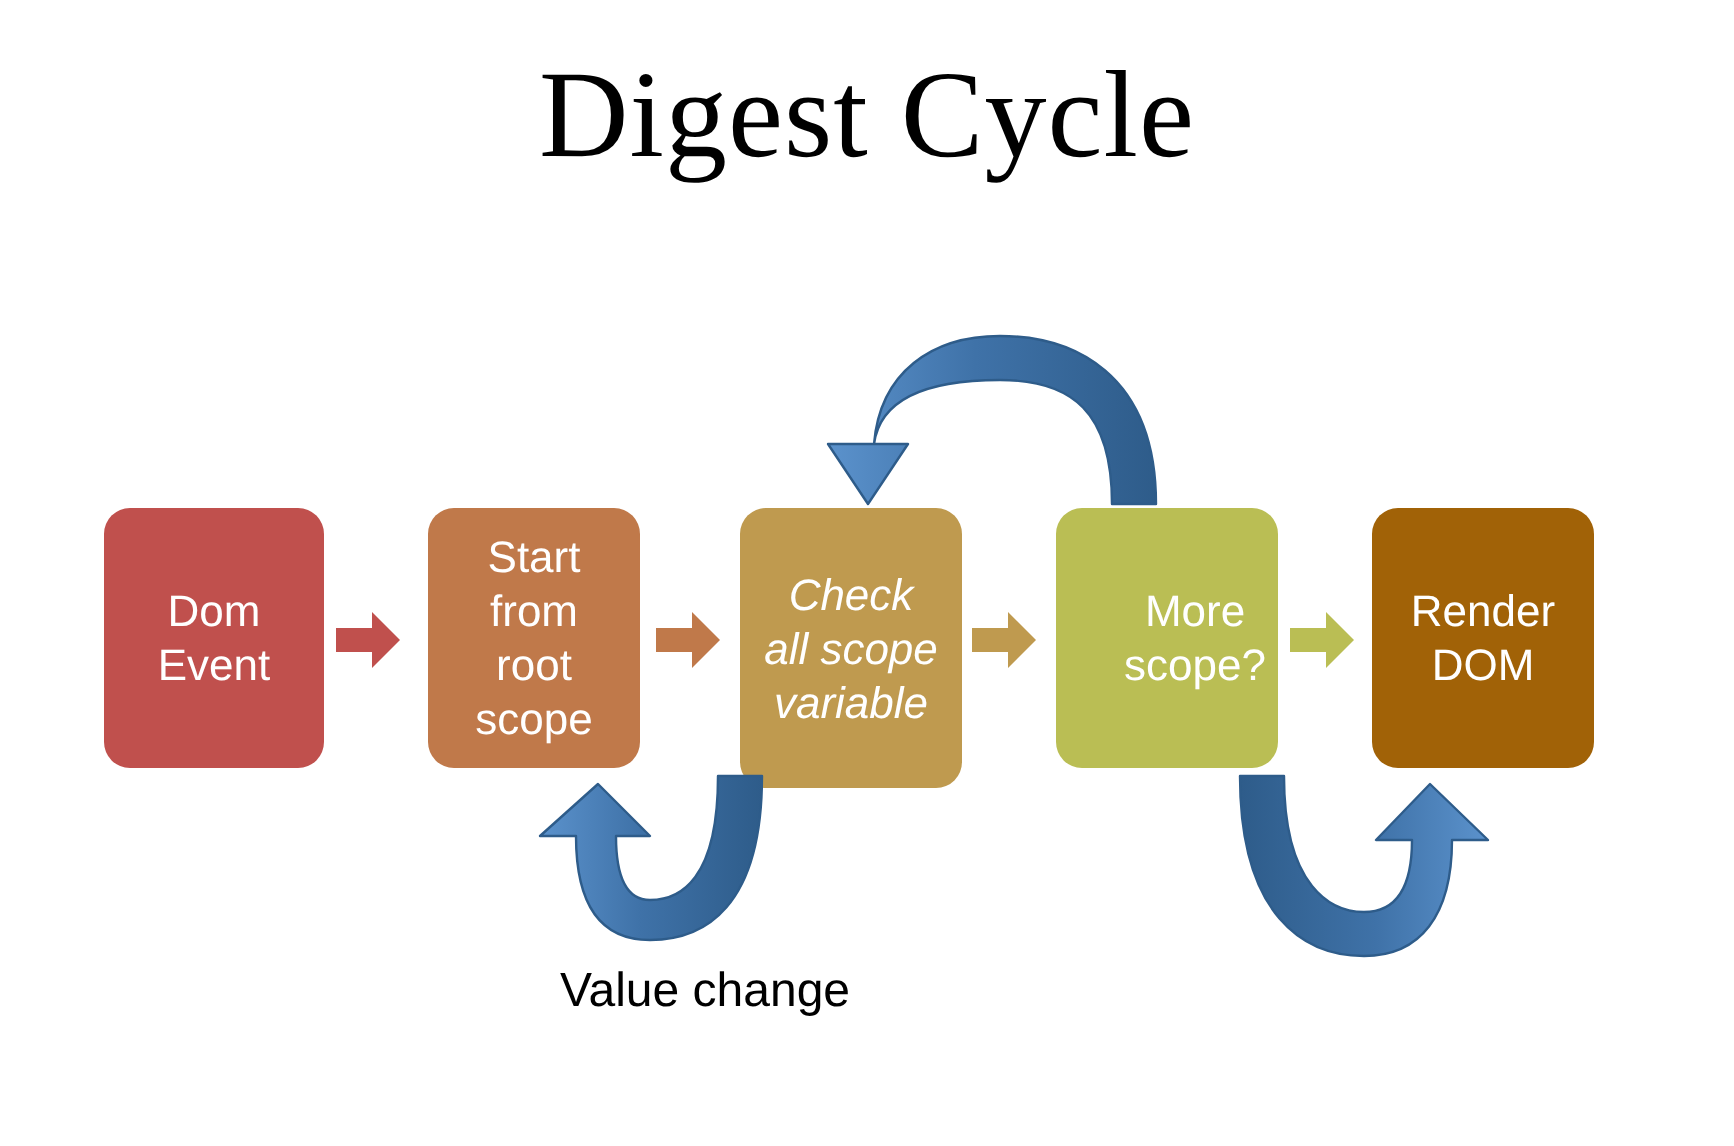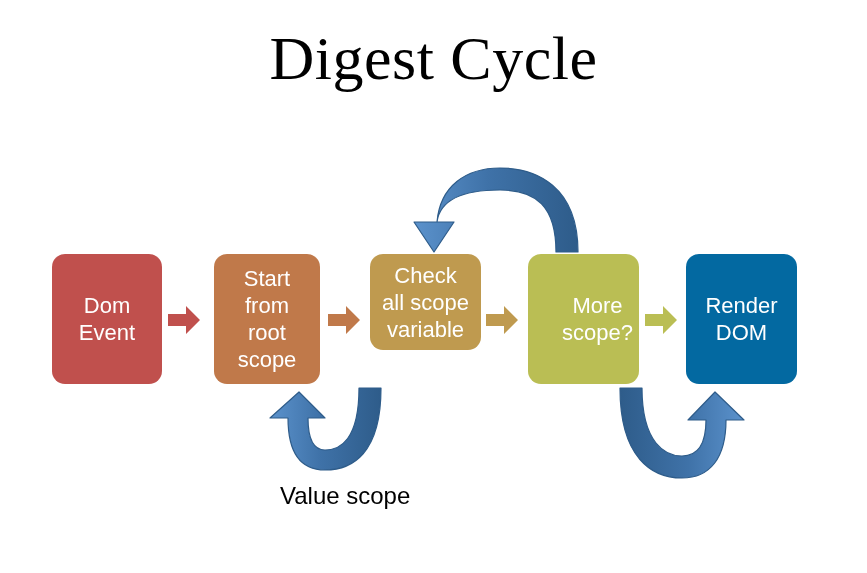--- a/index.html
+++ b/index.html
@@ -75,32 +75,32 @@
 Event</span>
   </div>
 
   <div class="node" style="left:214px; top:254px; width:106px; height:130px; background:#C0794A;">
     <span>Start
 from
 root
 scope</span>
   </div>
 
-  <div class="node" style="left:370px; top:254px; width:111px; height:96px; background:#BF9A4F;">
+  <div class="node" style="left:370px; top:254px; width:111px; height:140px; background:#BF9A4F;font-style:italic;">
     <span>Check
 all scope
 variable</span>
   </div>
 
   <div class="node" style="left:528px; top:254px; width:111px; height:130px; background:#BABE54;justify-content:flex-end;">
     <span>More
 scope?</span>
   </div>
 
-  <div class="node" style="left:686px; top:254px; width:111px; height:130px; background:#0369a1;">
+  <div class="node" style="left:686px; top:254px; width:111px; height:130px; background:#a16207;">
     <span>Render
 DOM</span>
   </div>
 
   <svg class="conn-arrow" style="left:168px; top:305px;" width="32" height="30" viewBox="0 0 32 30">
     <path d="M0,9 L18,9 L18,1 L32,15 L18,29 L18,21 L0,21 Z" fill="#C0504D"></path>
   </svg>
 
   <svg class="conn-arrow" style="left:328px; top:305px;" width="32" height="30" viewBox="0 0 32 30">
     <path d="M0,9 L18,9 L18,1 L32,15 L18,29 L18,21 L0,21 Z" fill="#C0794A"></path>
@@ -166,16 +166,16 @@
                L 744,420
                L 715,392
                L 688,420
                L 706,420
                C 706,444 698,456 682,456
                C 666,456 642,444 642,388
                Z" fill="url(#gradRightU)" stroke="#2E5C8A" stroke-width="1.2" stroke-linejoin="round"></path>
     </g>
   </svg>
 
-  <div class="edge-label" style="left:280px; top:482px;">Value scope</div>
+  <div class="edge-label" style="left:280px; top:482px;">Value change</div>
 
 
 </div>
 
 </body></html>

